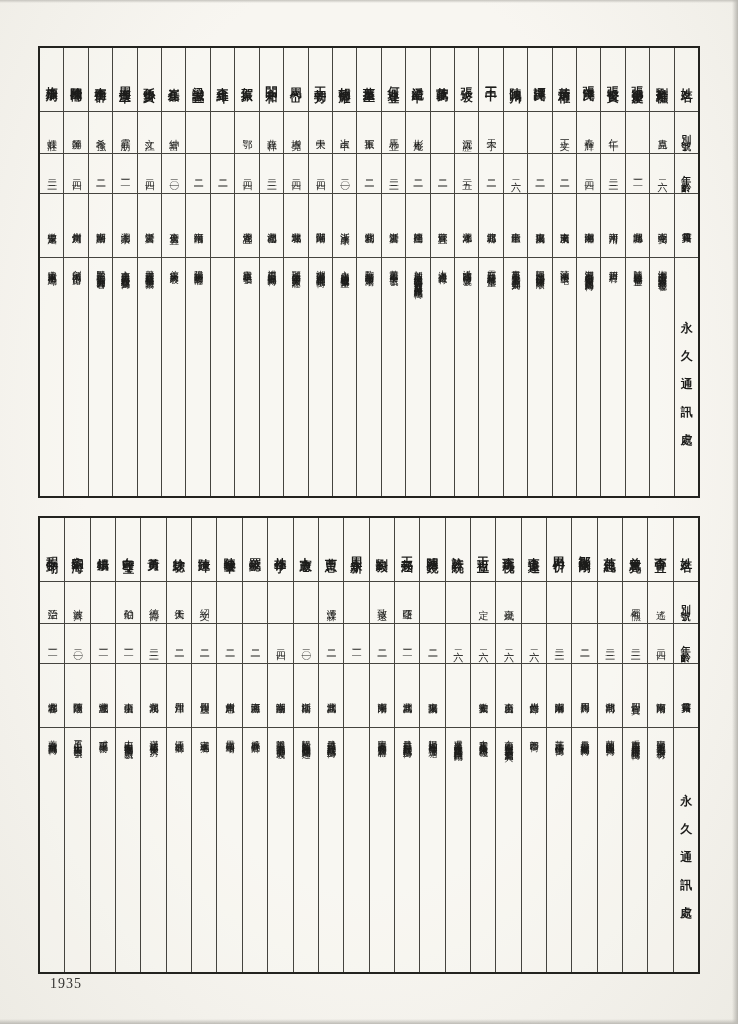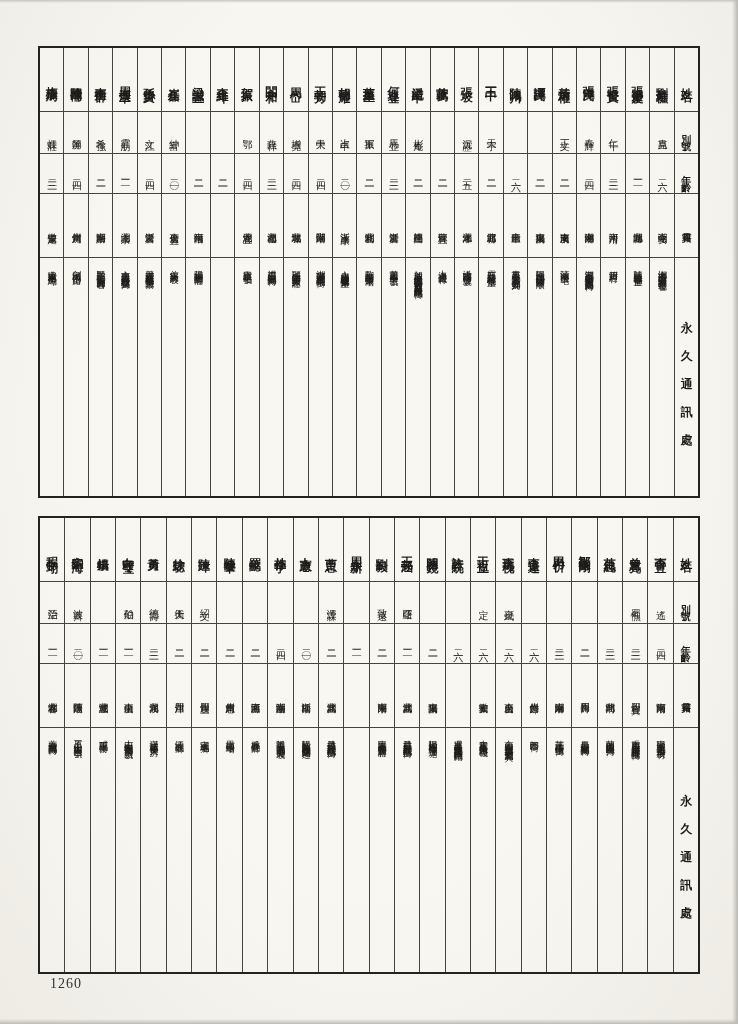--- a/index.html
+++ b/index.html
@@ -968,14 +968,14 @@
         </div>
         <div class="cell native">
           <span class="vtext">湖北蘄春</span>
         </div>
         <div class="cell addr">
           <span class="vtext">蘄春漕河郵局轉</span>
         </div>
       </div>
     </div>
 
-  <div class="pagenum">1260</div>
+  <div class="pagenum">1935</div>
 </div>
 
 </body></html>

